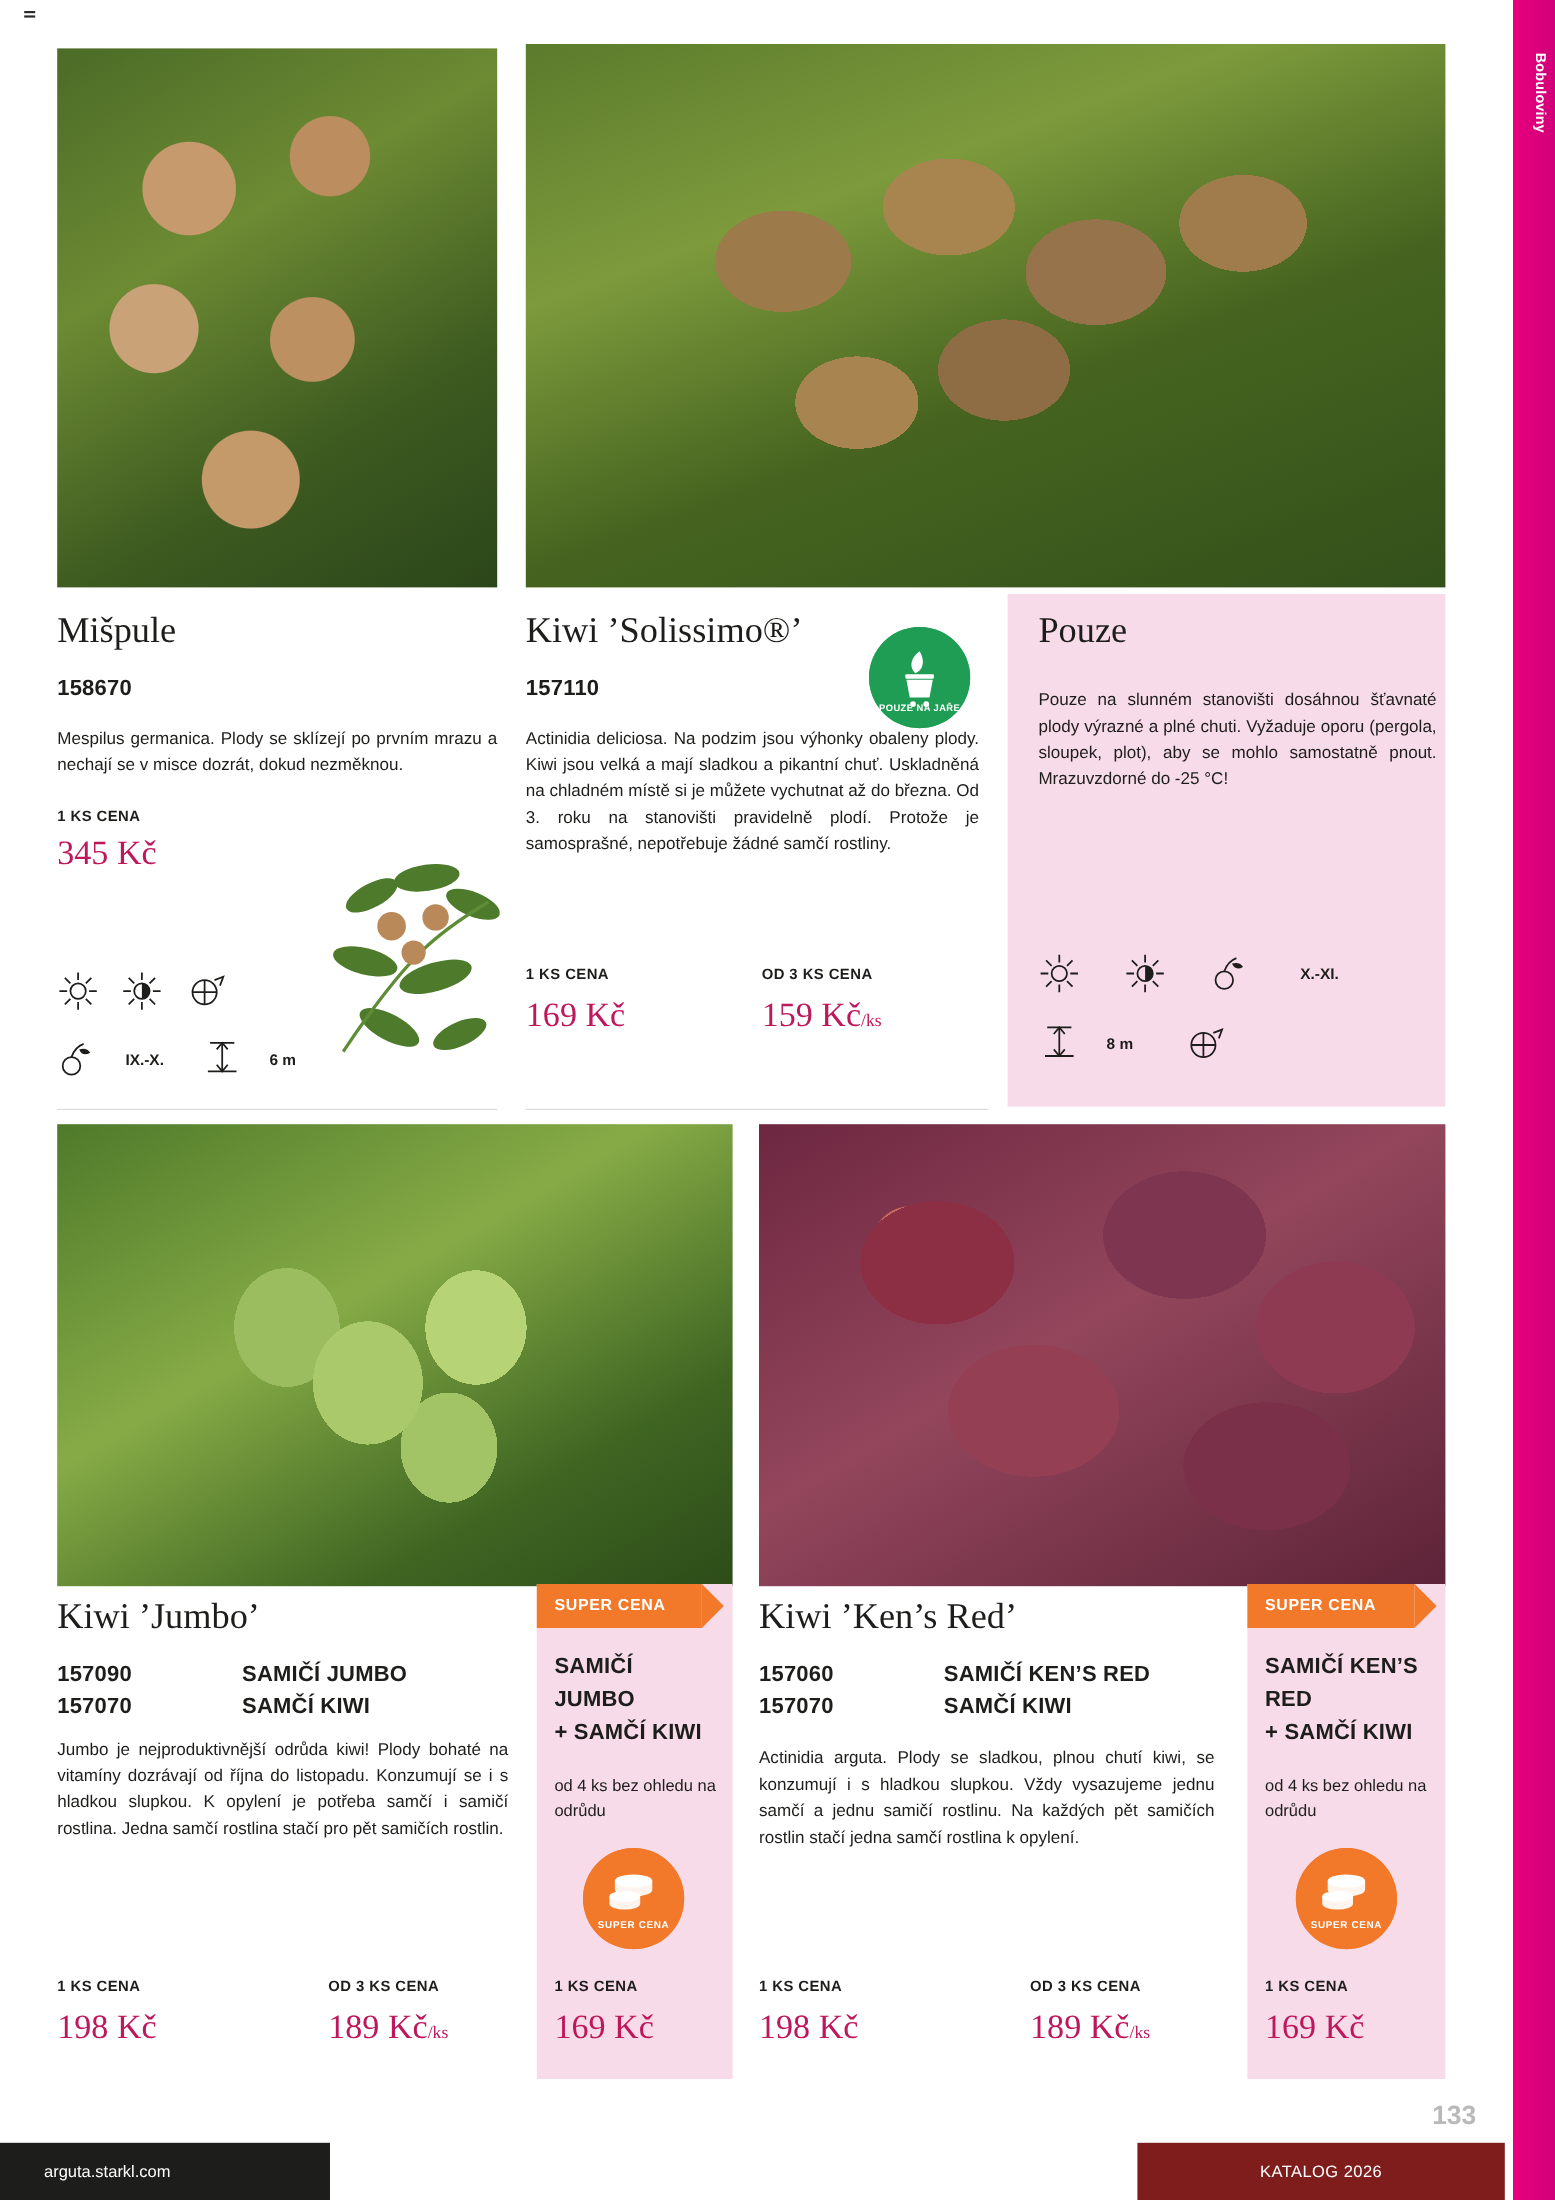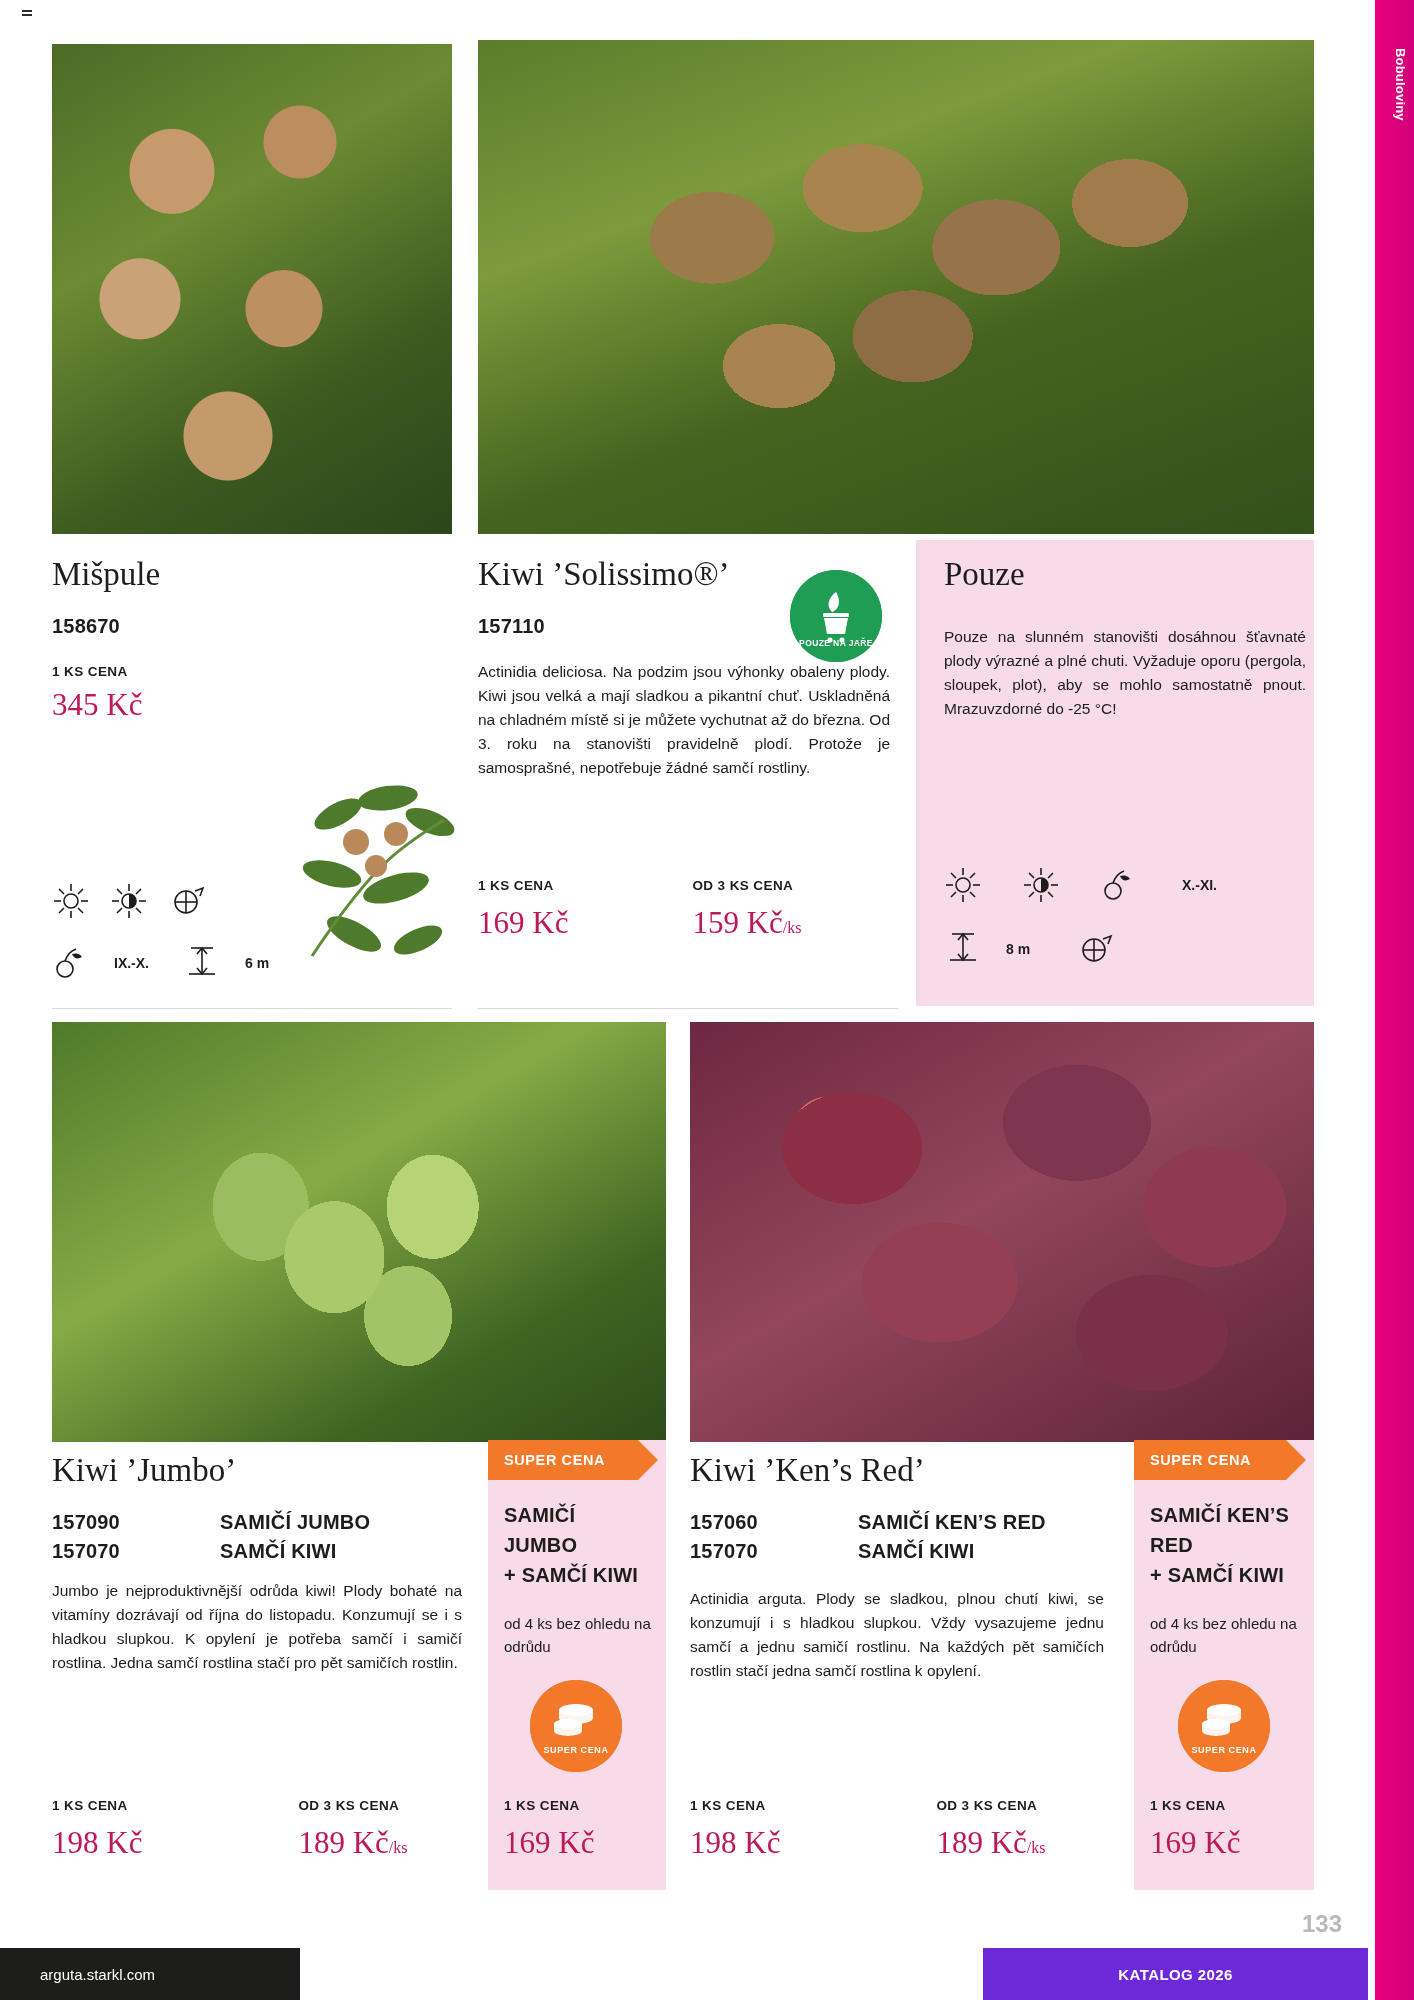--- a/index.html
+++ b/index.html
@@ -111,23 +111,23 @@
     text-align: center; font-size: 8.5px; font-weight: bold; letter-spacing: .4px;
   }
   .footer-left {
     position: absolute; left: 0; bottom: 0;
     width: 300px; height: 52px; background: #1d1d1b; color: #fff;
     display: flex; align-items: center; padding-left: 40px;
     font-size: 15px;
   }
   .footer-right {
     position: absolute; right: 46px; bottom: 0;
-    width: 385px; height: 52px; background: #6d28d9; color: #fff;
+    width: 334px; height: 52px; background: #7f1d1d; color: #fff;
     display: flex; align-items: center; justify-content: center;
-    font-size: 15px; font-weight: bold; letter-spacing: .4px;
+    font-size: 15px; font-weight: normal; letter-spacing: .4px;
   }
   .pagenum {
     position: absolute; right: 72px; bottom: 62px;
     font-size: 24px; font-weight: bold; color: #b9b9b9;
   }
 
   
   .photo-medlar {
     background:
       radial-gradient(circle at 30% 26%, #c69a6d 0 42px, transparent 43px),
@@ -183,20 +183,21 @@
   <div class="edge-band"></div>
   <div class="edge-label">Bobuloviny</div>
 
   <div class="img photo-medlar" style="left:52px; top:44px; width:400px; height:490px;"></div>
 
   <div class="img photo-kiwi-brown" style="left:478px; top:40px; width:836px; height:494px;"></div>
 
   <div style="position:absolute; left:52px; top:556px; width:400px;">
     <div class="title-serif">Mišpule</div>
     <div class="code" style="margin-top:22px;">158670</div>
+    <div class="body-txt" style="margin-top:22px; width:400px;">Mespilus germanica. Plody se sklízejí po prvním mrazu a nechají se v misce dozrát, dokud nezměknou.</div>
     <div class="price-label" style="margin-top:26px;">1 KS CENA</div>
     <div class="price-val" style="margin-top:8px;">345 Kč</div>
   </div>
 
   <div class="picto-row" style="position:absolute; left:52px; top:882px;">
     <span class="picto">
       <svg width="38" height="38" viewBox="0 0 38 38">
           <g stroke="#1d1d1b" stroke-width="1.6" fill="none">
       <circle cx="19" cy="19" r="7"></circle>
             <line x1="19" y1="2" x2="19" y2="9"></line>

